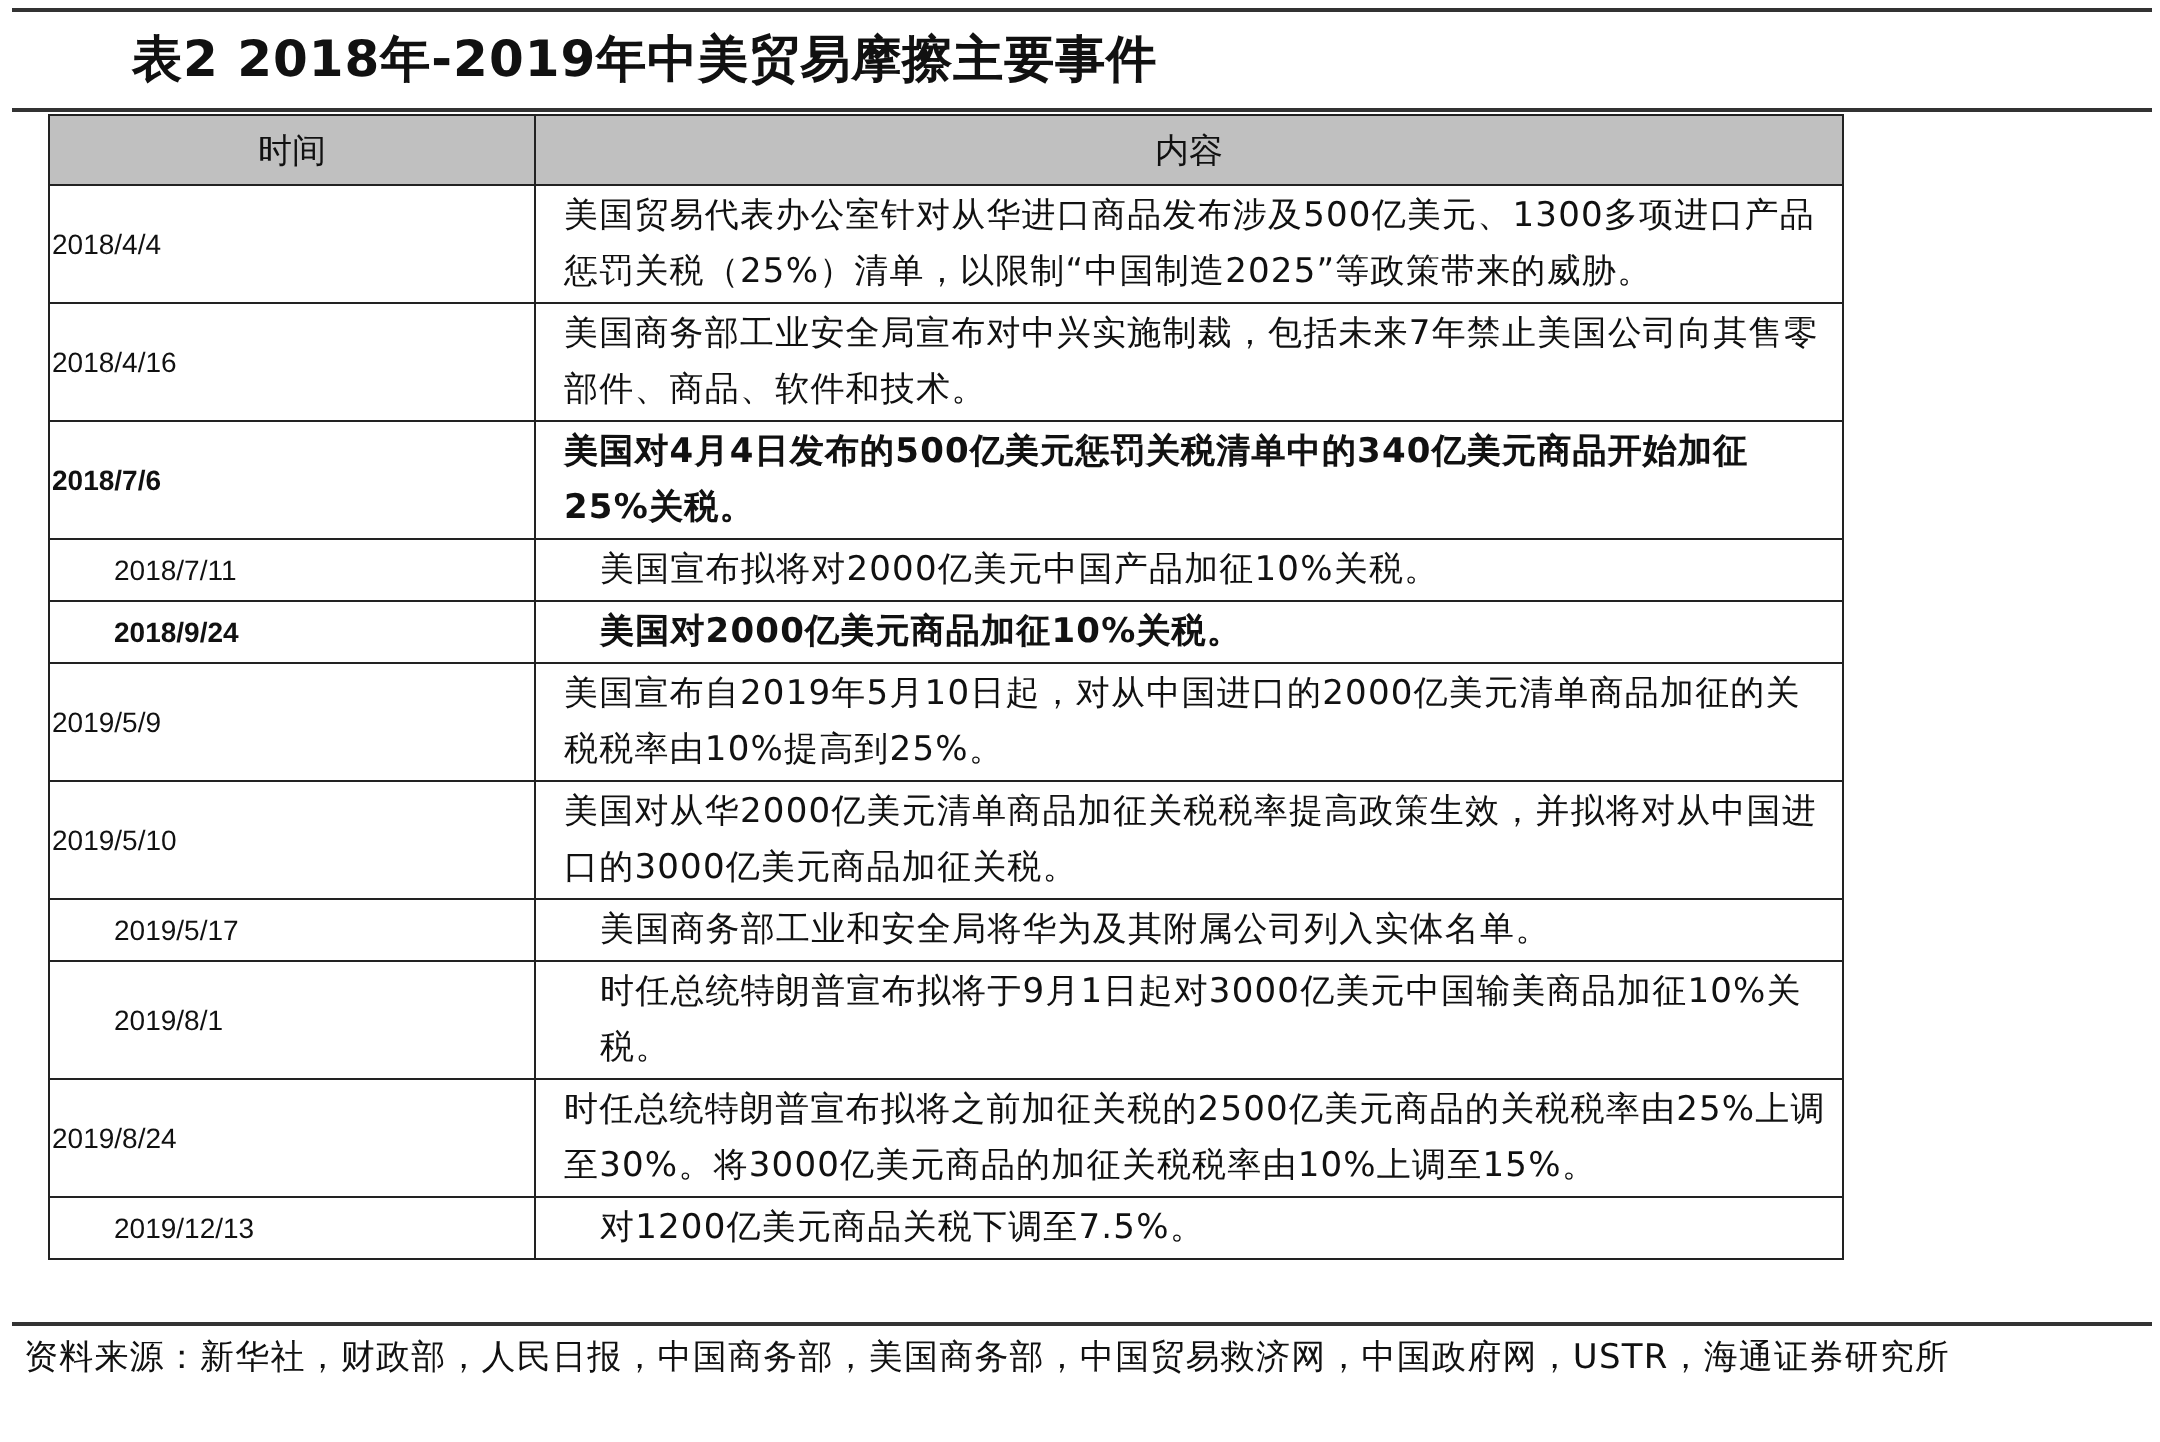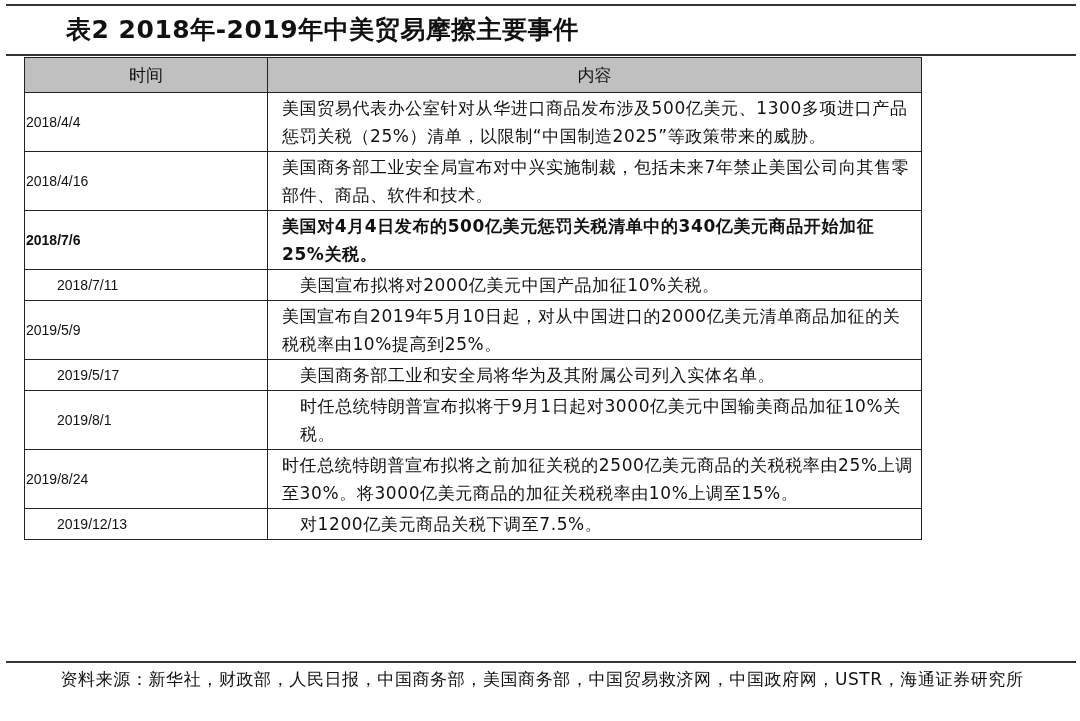--- a/index.html
+++ b/index.html
@@ -8,21 +8,21 @@
   .rule { position: absolute; left: 6px; width: 1070px; height: 2px; background: #333; }
   .title { position: absolute; left: 22px; top: 13px; font-size: 25px; font-weight: bold; letter-spacing: 0.5px; margin-left: 44px; }
   table.events { position: absolute; left: 24px; top: 57px; width: 898px; border-collapse: collapse; }
   table.events th, table.events td { border: 1.5px solid #222; }
   table.events th { background: #c0c0c0; font-weight: normal; font-size: 17px; height: 32px; text-align: center; }
   td.date { width: 209px; font-family: "Liberation Sans", sans-serif; font-size: 14px; }
   td.content { padding: 1px 8px 1px 14px; font-size: 17px; line-height: 28px; letter-spacing: 0.6px; }
   tr.bold td { font-weight: bold; }
   tr.two td { height: 53px; }
   tr.one td { height: 28px; padding-left: 32px; }
-  .source { position: absolute; left: 12px; top: 666px; width: 1060px; font-size: 17px; line-height: 27px; letter-spacing: 0.6px; text-align: center; }
+  .source { position: absolute; left: 12px; top: 666px; width: 1060px; font-size: 17px; line-height: 27px; letter-spacing: 0.6px; }
 </style>
 </head>
 <body>
 
 <div class="rule" style="top:4px;"></div>
 <div class="title">表2  2018年-2019年中美贸易摩擦主要事件</div>
 <div class="rule" style="top:54px;"></div>
 
 <table class="events">
   <thead>
@@ -41,23 +41,31 @@
         <td class="content">美国商务部工业安全局宣布对中兴实施制裁，包括未来7年禁止美国公司向其售零部件、商品、软件和技术。</td>
       </tr>
     <tr class="two bold">
         <td class="date">2018/7/6</td>
         <td class="content">美国对4月4日发布的500亿美元惩罚关税清单中的340亿美元商品开始加征25%关税。</td>
       </tr>
     <tr class="one">
         <td class="date">2018/7/11</td>
         <td class="content">美国宣布拟将对2000亿美元中国产品加征10%关税。</td>
       </tr>
+    <tr class="one bold">
+        <td class="date">2018/9/24</td>
+        <td class="content">美国对2000亿美元商品加征10%关税。</td>
+      </tr>
     <tr class="two">
         <td class="date">2019/5/9</td>
         <td class="content">美国宣布自2019年5月10日起，对从中国进口的2000亿美元清单商品加征的关税税率由10%提高到25%。</td>
+      </tr>
+    <tr class="two">
+        <td class="date">2019/5/10</td>
+        <td class="content">美国对从华2000亿美元清单商品加征关税税率提高政策生效，并拟将对从中国进口的3000亿美元商品加征关税。</td>
       </tr>
     <tr class="one">
         <td class="date">2019/5/17</td>
         <td class="content">美国商务部工业和安全局将华为及其附属公司列入实体名单。</td>
       </tr>
     <tr class="one">
         <td class="date">2019/8/1</td>
         <td class="content">时任总统特朗普宣布拟将于9月1日起对3000亿美元中国输美商品加征10%关税。</td>
       </tr>
     <tr class="two">

